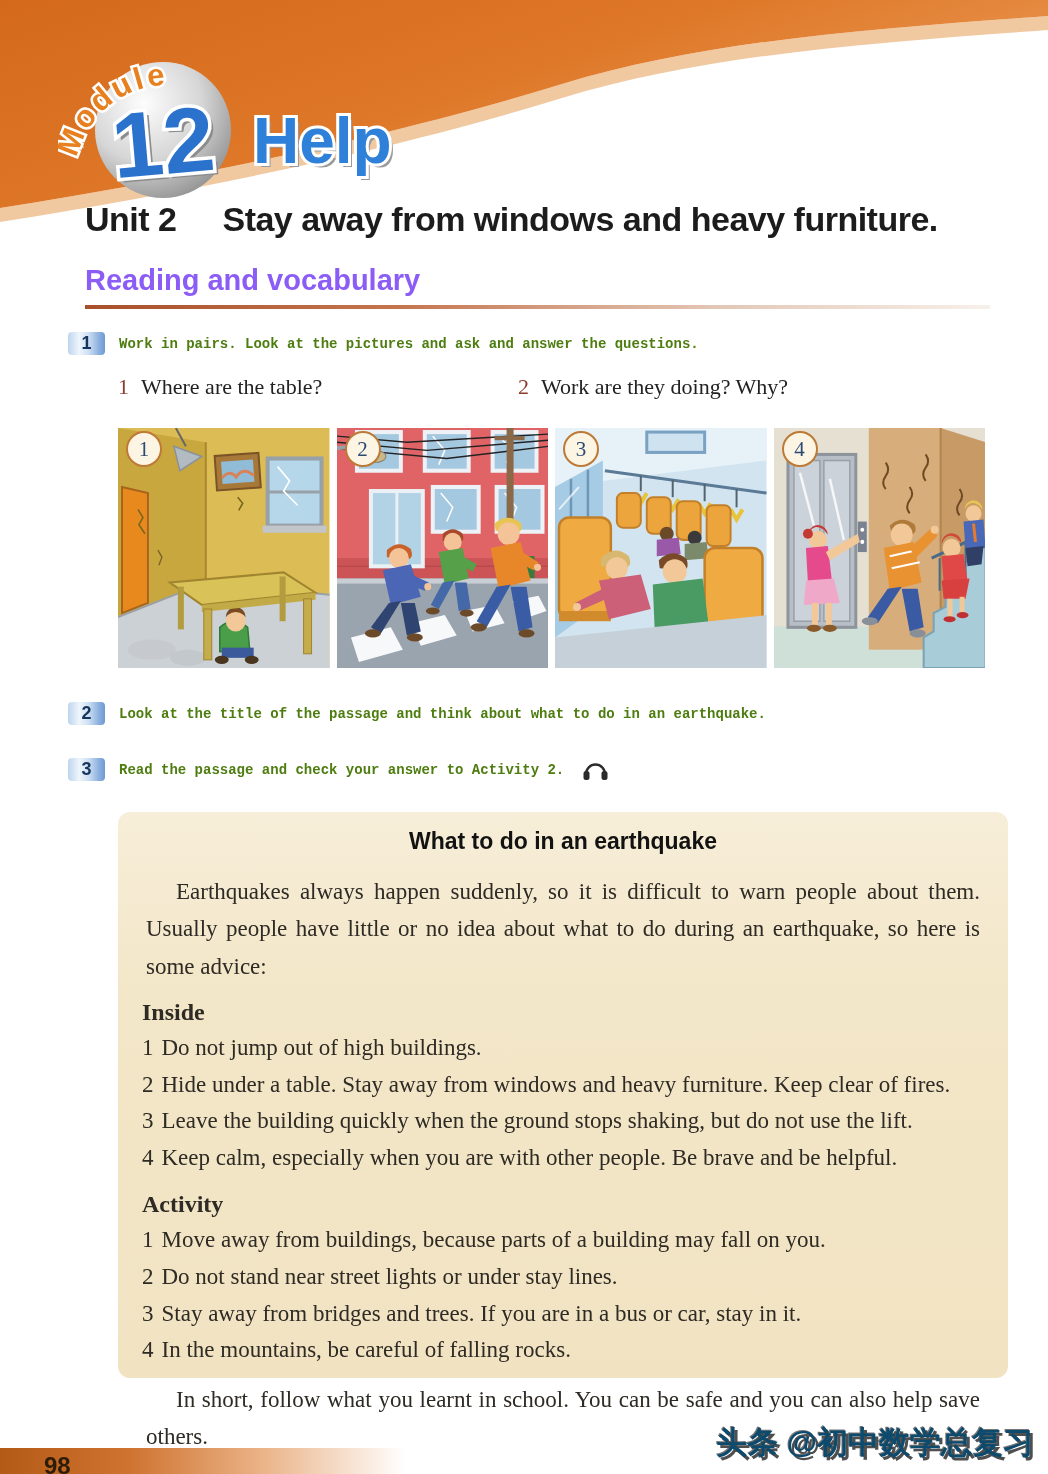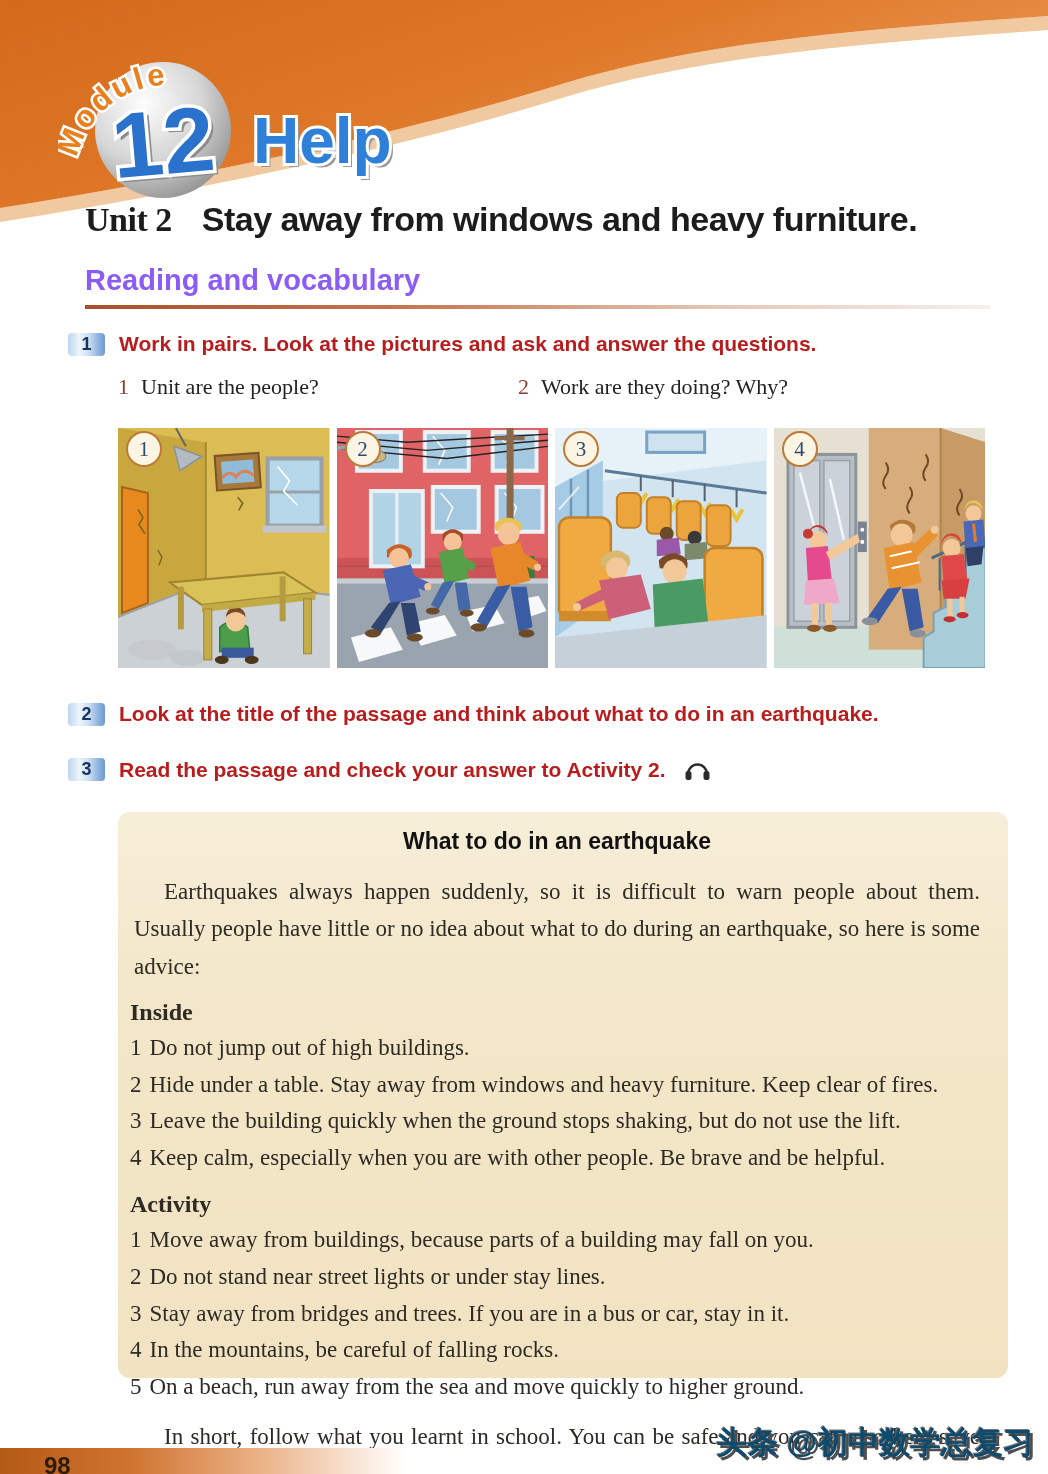--- a/index.html
+++ b/index.html
@@ -6,52 +6,52 @@
   #page{position:relative;width:1048px;height:1474px;background:#fff;overflow:hidden;
         font-family:"Liberation Sans",sans-serif;}
   .abs{position:absolute;}
 
   
   #header-svg{left:0;top:0;}
   #badge-svg{left:58px;top:12px;}
 
   #unit-title{left:85px;top:200px;font-weight:bold;font-size:34px;color:#1c1c1c;
               letter-spacing:-0.5px;white-space:nowrap;}
-  #unit-title .unit-label{margin-right:30px;font-family:Liberation Serif, serif;}
+  #unit-title .unit-label{margin-right:46px;}
 
   #section-heading{left:85px;top:264px;font-weight:bold;font-size:29px;color:#8b5cf6;}
   #section-underline{left:85px;top:305px;width:905px;height:4px;
      background:linear-gradient(90deg,#a8502b,#c5754e 35%,#e3c7b6 70%,#f7f0ea 100%);}
 
   
   .activity{display:flex;align-items:center;left:68px;}
   .act-badge{width:37px;height:23px;border-radius:4px;margin-right:14px;flex:none;
      background:linear-gradient(90deg,#bed5ee,#eef5fc 30%,#cfe0f3 55%,#8fb3e0 82%,#6d9ad2);
      color:#16355e;font-weight:bold;font-size:18px;display:flex;align-items:center;justify-content:center;}
-  .act-text{font-weight:bold;font-size:21px;color:#b91c1c;white-space:nowrap;}
+  .act-text{font-weight:bold;font-size:14px;color:#4d7c0f;white-space:nowrap;font-family:Liberation Mono, monospace;}
   #activity-1{top:332px;} #activity-2{top:702px;} #activity-3{top:757px;}
   #headphones{margin-left:18px;flex:none;display:inline-flex;}
 
   .question{font-family:"Liberation Serif",serif;font-size:22px;color:#222;top:374px;white-space:nowrap;}
   .question .qnum{color:#8e3b2f;margin-right:12px;}
   #question-1{left:118px;} #question-2{left:518px;}
 
   
   #pictures{left:118px;top:428px;width:867px;height:240px;display:flex;gap:7px;}
   .panel{position:relative;flex:1;overflow:hidden;}
   .panel svg{position:absolute;left:0;top:0;width:100%;height:100%;}
   .pic-num{position:absolute;left:8px;top:3px;width:32px;height:32px;border-radius:50%;
      background:#fcf5e4;border:2px solid #bd7a36;color:#2c4a74;
      font-family:"Liberation Serif",serif;font-size:21px;
      display:flex;align-items:center;justify-content:center;}
 
   
   #passage{left:118px;top:812px;width:890px;height:566px;box-sizing:border-box;
      background:linear-gradient(180deg,#f7eed9 0%,#f3e7c9 30%,#f1e3c2 100%);
-     border-radius:12px;padding:14px 24px 10px 12px;
+     border-radius:12px;padding:14px 24px 10px 24px;
      font-family:"Liberation Serif",serif;color:#2e2a24;}
   #passage-title{text-align:center;font-family:"Liberation Sans",sans-serif;
      font-weight:bold;font-size:23px;color:#121212;margin:2px 0 18px 0;}
   .para{font-size:23px;line-height:1.62;text-align:justify;text-indent:30px;margin:4px;}
   .sec-head{font-weight:bold;font-size:24px;margin:14px 0 4px 0;}
   .item{font-size:23px;line-height:1.6;text-align:justify;}
   .item .num{margin-right:8px;}
   #passage-outro{margin-top:12px;}
 
   
@@ -104,21 +104,21 @@
 
   <div id="section-heading" class="abs">Reading and vocabulary</div>
   <div id="section-underline" class="abs"></div>
 
   <div id="activity-1" class="activity abs">
     <div class="act-badge">1</div>
     <div class="act-text">Work in pairs. Look at the pictures and ask and answer the questions.</div>
   </div>
 
   <div id="question-1" class="question abs">
-    <span class="qnum">1</span><span>Unit are the people?</span>
+    <span class="qnum">1</span><span>Where are the table?</span>
   </div>
   <div id="question-2" class="question abs">
     <span class="qnum">2</span><span>Work are they doing? Why?</span>
   </div>
 
   <div id="pictures" class="abs">
 
     <div class="panel">
       <svg viewBox="0 0 212 236" preserveAspectRatio="none">
         <rect width="212" height="236" fill="#dcbc54"></rect>
@@ -368,21 +368,20 @@
     <div class="item"><span class="num">1</span><span>Do not jump out of high buildings.</span></div>
     <div class="item"><span class="num">2</span><span>Hide under a table. Stay away from windows and heavy furniture. Keep clear of fires.</span></div>
     <div class="item"><span class="num">3</span><span>Leave the building quickly when the ground stops shaking, but do not use the lift.</span></div>
     <div class="item"><span class="num">4</span><span>Keep calm, especially when you are with other people. Be brave and be helpful.</span></div>
 
     <div class="sec-head">Activity</div>
     <div class="item"><span class="num">1</span><span>Move away from buildings, because parts of a building may fall on you.</span></div>
     <div class="item"><span class="num">2</span><span>Do not stand near street lights or under stay lines.</span></div>
     <div class="item"><span class="num">3</span><span>Stay away from bridges and trees. If you are in a bus or car, stay in it.</span></div>
     <div class="item"><span class="num">4</span><span>In the mountains, be careful of falling rocks.</span></div>
-    <div class="item"><span class="num">5</span><span>On a beach, run away from the sea and move quickly to higher ground.</span></div>
 
     <p class="para" id="passage-outro">In short, follow what you learnt in school. You can be safe and you can also help save others.</p>
   </div>
 
   <div id="page-band" class="abs">
     <span>98</span>
   </div>
   <div id="watermark" class="abs">头条 @初中数学总复习</div>
 
 </div>

